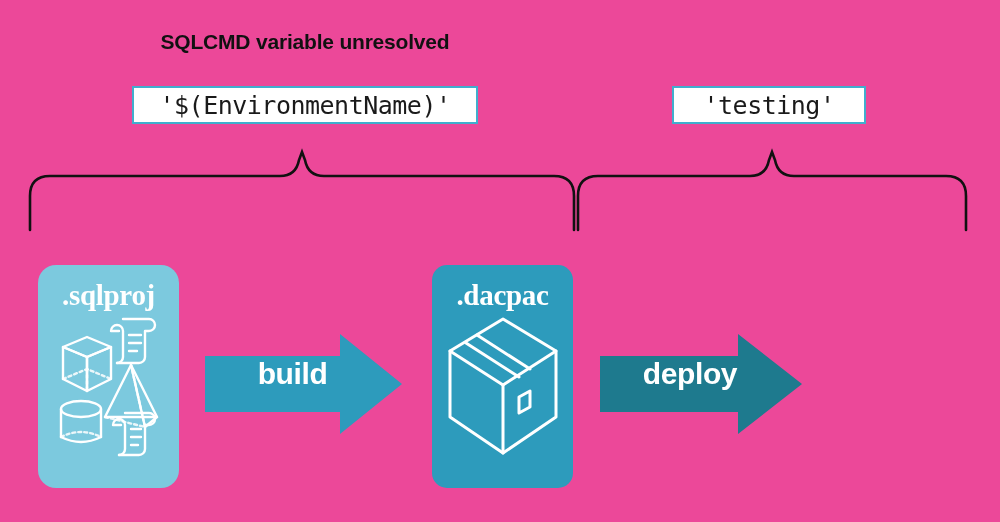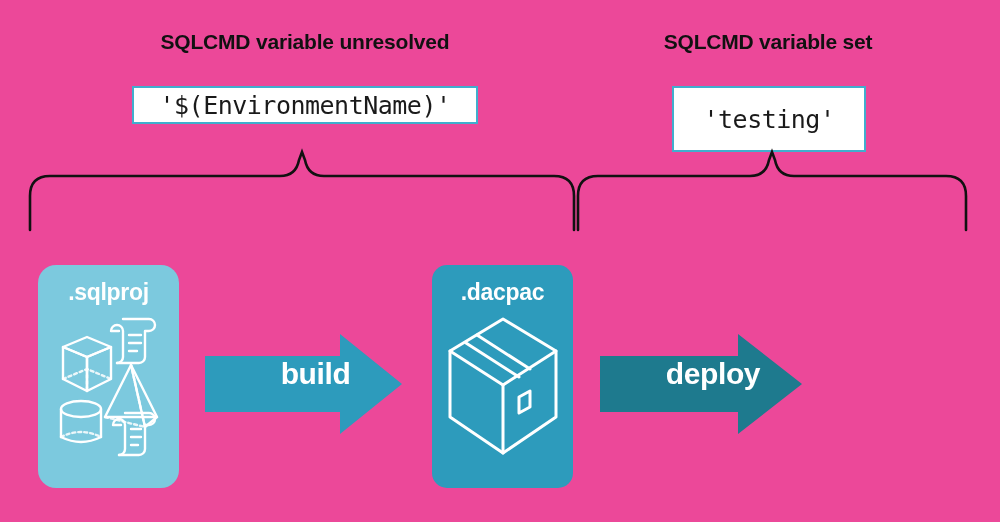--- a/index.html
+++ b/index.html
@@ -42,21 +42,21 @@
     display: flex;
     align-items: center;
     justify-content: center;
     font-family: "DejaVu Sans Mono", monospace;
     font-size: 25px;
     color: #1a1a1a;
     letter-spacing: -0.5px;
     white-space: nowrap;
   }
   #code-left  { left: 132px; top: 86px; width: 346px; height: 38px; }
-  #code-right { left: 672px; top: 86px; width: 194px; height: 66px; }
+  #code-right { left: 672px; top: 86px; width: 194px; height: 38px; }
 
   
   .brace-svg { position: absolute; overflow: visible; }
   #brace-left  { left: 28px;  top: 150px; }
   #brace-right { left: 576px; top: 150px; }
 
   
   .stage {
     position: absolute;
     border-radius: 18px;
@@ -68,24 +68,25 @@
   #stage-dacpac   { left: 432px; background: #2D9BBC; border-radius: 15px; }
   #stage-database { left: 820px; background: #1E7A8E; }
 
   .stage-label {
     position: absolute;
     top: 14px;
     left: 0;
     width: 100%;
     text-align: center;
     color: #ffffff;
-    font-size: 23px;
+    font-size: 29px;
     font-weight: bold;
     letter-spacing: -0.3px;
     white-space: nowrap;
+    font-family: Liberation Serif, serif;
   }
   .stage-art {
     position: absolute;
     top: 48px;
     left: 0;
     width: 100%;
     display: flex;
     justify-content: center;
   }
 
@@ -93,33 +94,31 @@
   .arrow-svg { position: absolute; overflow: visible; }
   #arrow-build  { left: 205px; top: 334px; }
   #arrow-deploy { left: 600px; top: 334px; }
   .arrow-label {
     position: absolute;
     color: #ffffff;
     font-size: 30px;
     font-weight: bold;
     letter-spacing: -0.4px;
     white-space: nowrap;
-    margin-left: 23px;
   }
   #label-build  { left: 205px; top: 357px; width: 175px; text-align: center; }
   #label-deploy { left: 600px; top: 357px; width: 180px; text-align: center; }
 </style>
 </head>
 <body>
 
 <div id="canvas">
 
   <div id="title-left" class="group-title">SQLCMD variable unresolved</div>
 
-  <div id="title-right" class="group-title">SQLCMD variable set</div>
 
   <div id="code-left" class="code-box">'$(EnvironmentName)'</div>
 
   <div id="code-right" class="code-box">'testing'</div>
 
   <svg id="brace-left" class="brace-svg" width="548" height="82" viewBox="0 0 548 82">
     <path d="M2,80 L2,46 Q2,26 22,26 L252,26 Q268,26 271,10 L274,2
              L277,10 Q280,26 296,26 L526,26 Q546,26 546,46 L546,80" fill="none" stroke="#111111" stroke-width="2.6" stroke-linecap="round"></path>
   </svg>
 

